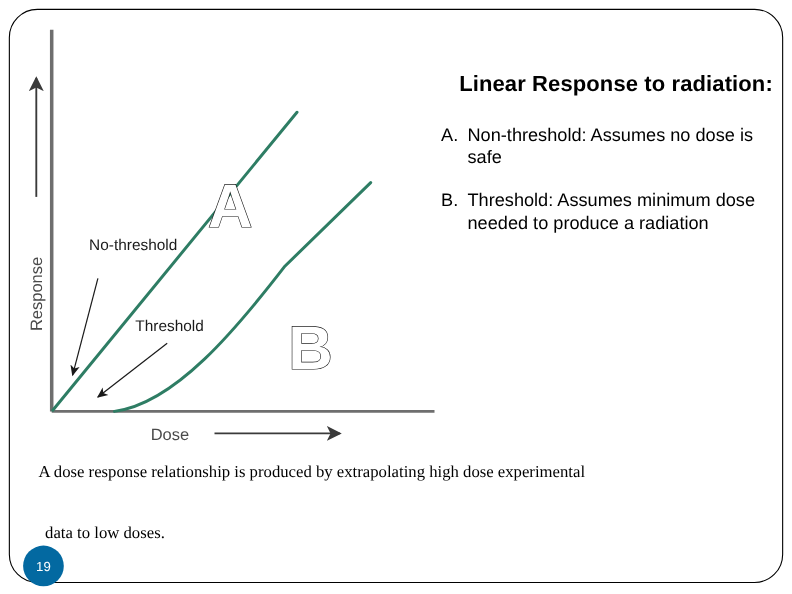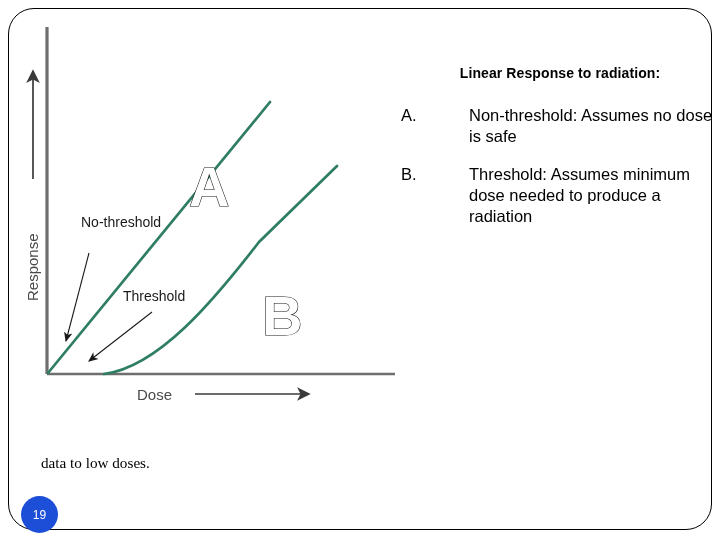--- a/index.html
+++ b/index.html
@@ -59,21 +59,21 @@
   }
 
   
   #response-panel {
     position: absolute;
     left: 392px;
     top: 56px;
     width: 318px;
   }
   #panel-title {
-    font-size: 14px;
+    font-size: 20px;
     font-weight: bold;
     color: #000000;
     text-align: center;
     line-height: 1.28;
     letter-spacing: 0.1px;
     margin: 0 0 22px 0;
   }
   .panel-item {
     display: flex;
     align-items: flex-start;
@@ -83,21 +83,20 @@
     line-height: 1.26;
   }
   .panel-marker {
     flex: 0 0 auto;
     width: 24px;
     text-align: left;
   }
   .panel-body {
     flex: 1 1 auto;
     white-space: pre-line;
-    margin-left: 44px;
   }
 
   
   #caption {
     position: absolute;
     left: 26px;
     top: 410px;
     width: 670px;
     font-family: "Liberation Serif", serif;
     font-size: 15.2px;
@@ -171,20 +170,21 @@
       <span class="panel-body">Non-threshold:  Assumes no dose is safe</span>
     </div>
 
     <div class="panel-item">
       <span class="panel-marker">B.</span>
       <span class="panel-body">Threshold:   Assumes minimum dose needed to produce a radiation</span>
     </div>
   </div>
 
   <div id="caption">
+    <span>A dose response relationship is produced by extrapolating high dose experimental</span>
     <span class="cap-line-2">data to low doses.</span>
   </div>
 
-  <div id="page-badge" style="background: #1d4ed8;">
+  <div id="page-badge" style="background: #0369a1;">
     <span>19</span>
   </div>
 
 </div>
 
 </body></html>

